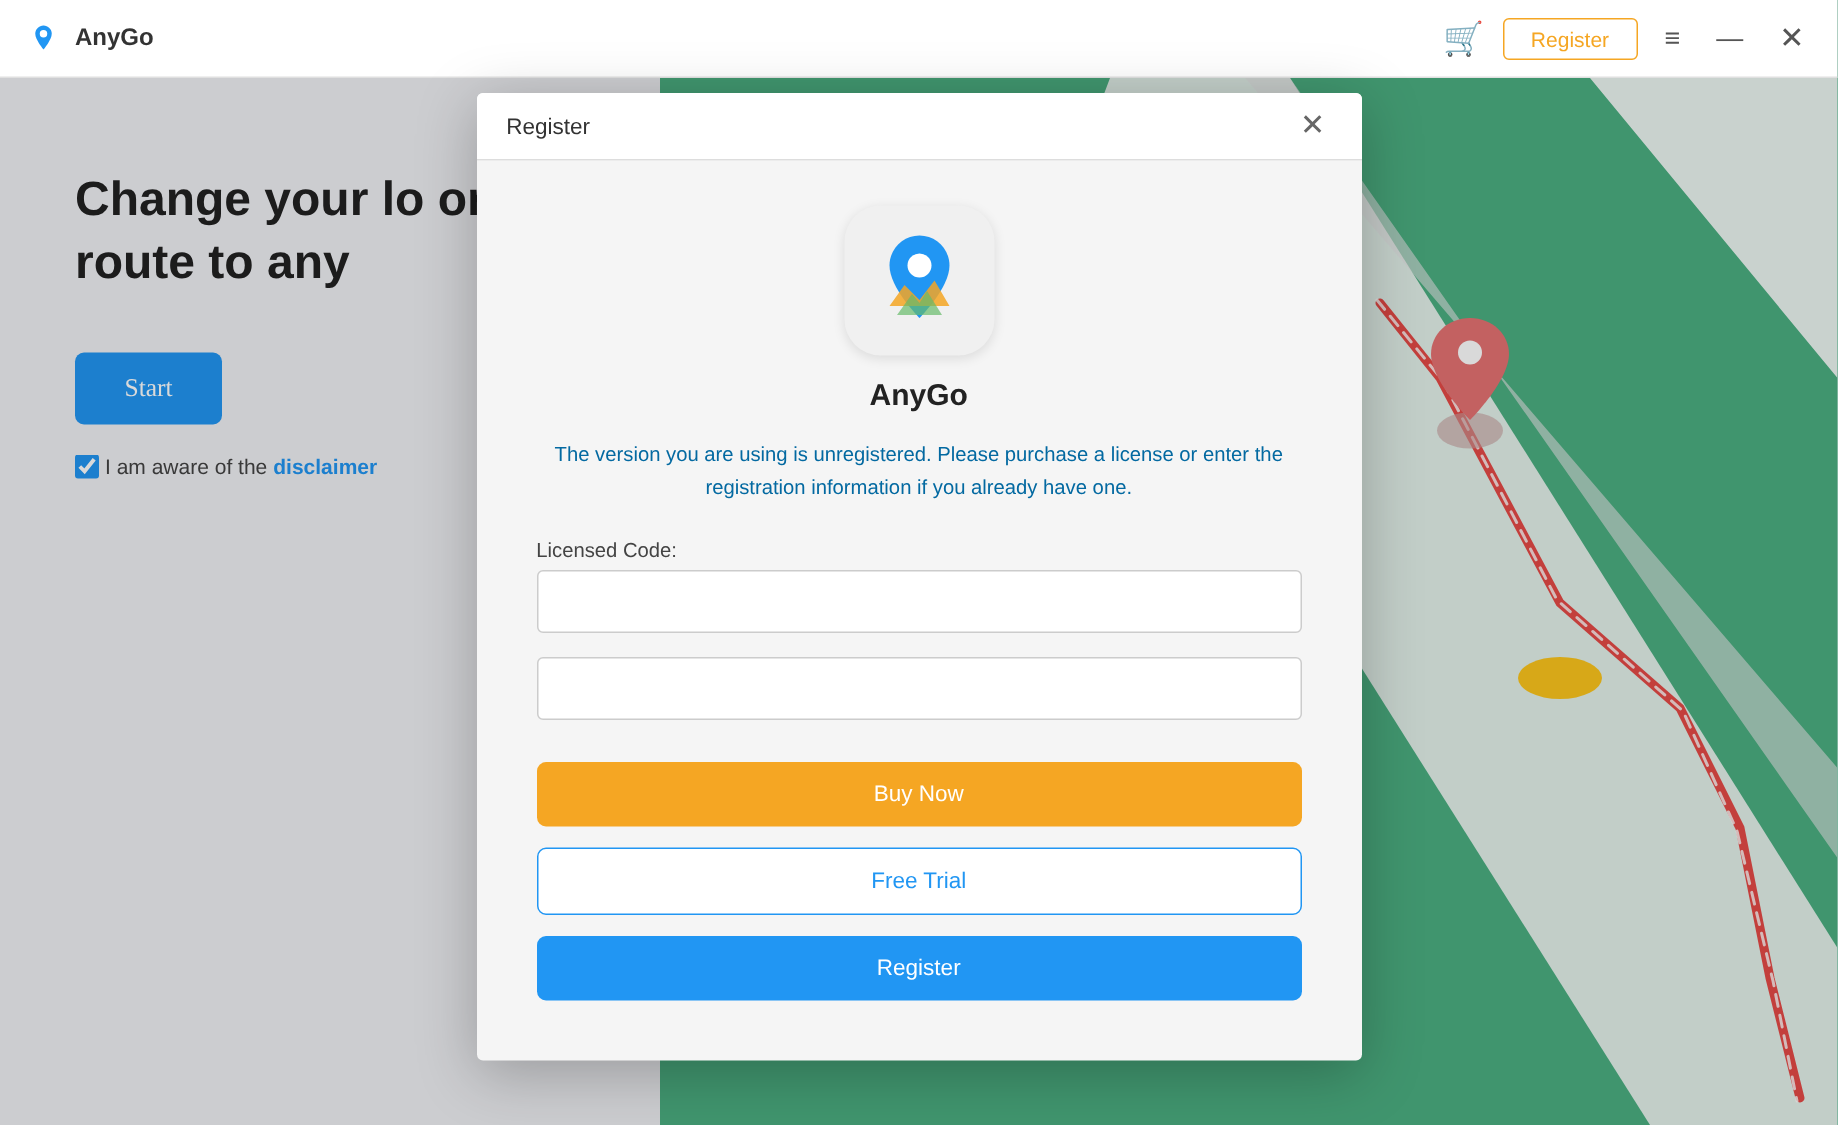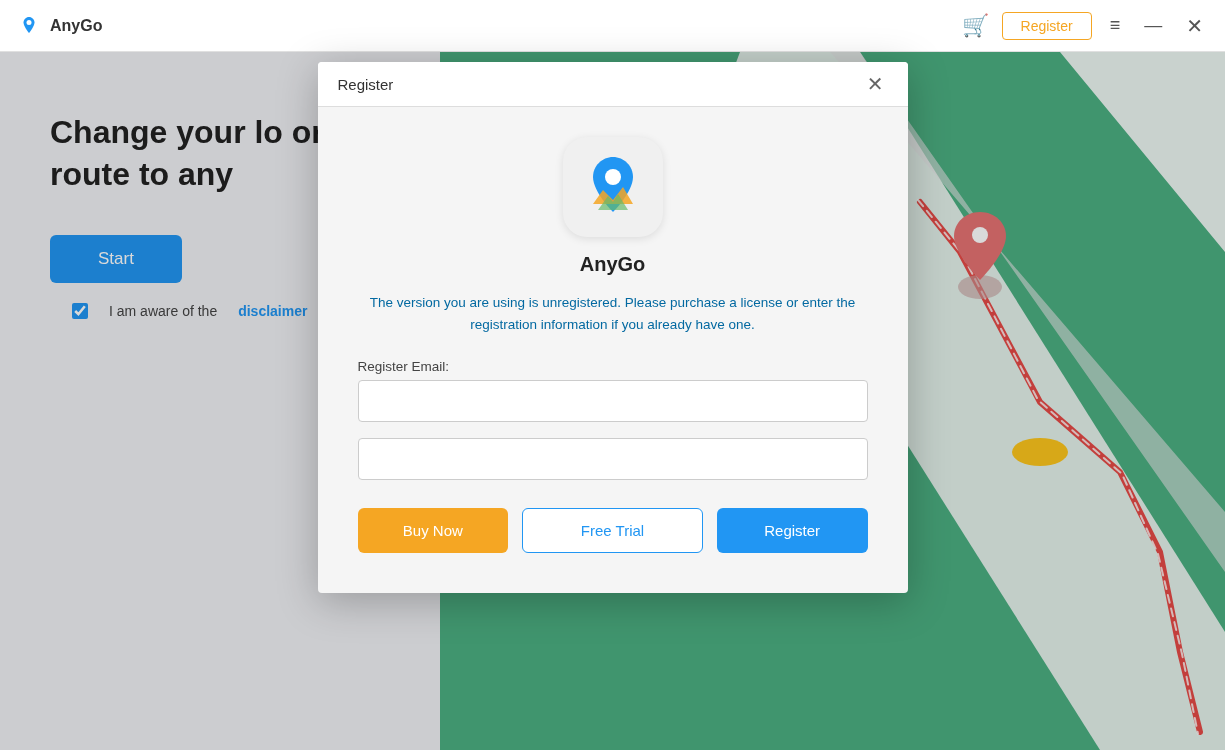--- a/index.html
+++ b/index.html
@@ -87,32 +87,32 @@
       font-weight: 700;
       color: #222;
       line-height: 1.3;
       margin-bottom: 40px;
     }
     .start-btn {
       background: #2196f3;
       color: #fff;
       border: none;
       border-radius: 6px;
-      padding: 14px 48px;
+      padding: 14px 33px;
       font-size: 17px;
       cursor: pointer;
       margin-bottom: 20px;
       display: block;
+      font-family: Liberation Serif, serif;
     }
     .disclaimer-row {
       display: flex;
-      gap: 21px;
+      gap: 4px;
       font-size: 14px;
       color: #444;
-      margin-left: 22px;
     }
     .disclaimer-checkbox {
       width: 16px;
       height: 16px;
       accent-color: #2196f3;
     }
     .disclaimer-link {
       color: #2196f3;
       text-decoration: none;
       font-weight: bold;
@@ -229,20 +229,21 @@
       padding: 0 12px;
       font-size: 14px;
       background: #fff;
       outline: none;
     }
     .modal-buttons {
       display: flex;
       gap: 14px;
       margin-top: 28px;
       justify-content: center;
+      flex-direction: column;
     }
     .btn-buy-now {
       background: #f5a623;
       color: #fff;
       border: none;
       border-radius: 6px;
       padding: 13px 30px;
       font-size: 15px;
       cursor: pointer;
       flex: 1;
@@ -342,21 +343,21 @@
           <polygon points="15,52 25,38 35,48 45,35 55,52" fill="#f5a623" opacity="0.85"></polygon>
           <polygon points="20,58 30,44 35,50 40,42 50,58" fill="#66bb6a" opacity="0.7"></polygon>
         </svg>
       </div>
 
       <div class="app-name-label">AnyGo</div>
 
       <p class="unregistered-text">The version you are using is unregistered. Please purchase a license or enter the registration information if you already have one.</p>
 
       <div class="form-group">
-        <label class="form-label">Register Email:</label>
+        <label class="form-label">Licensed Code:</label>
         <input type="email" class="form-input" placeholder="" style="">
       </div>
 
       <div class="form-group">
         <input type="text" class="form-input" placeholder="" style="">
       </div>
 
       <div class="modal-buttons">
         <button class="btn-buy-now">Buy Now</button>
         <button class="btn-free-trial">Free Trial</button>

